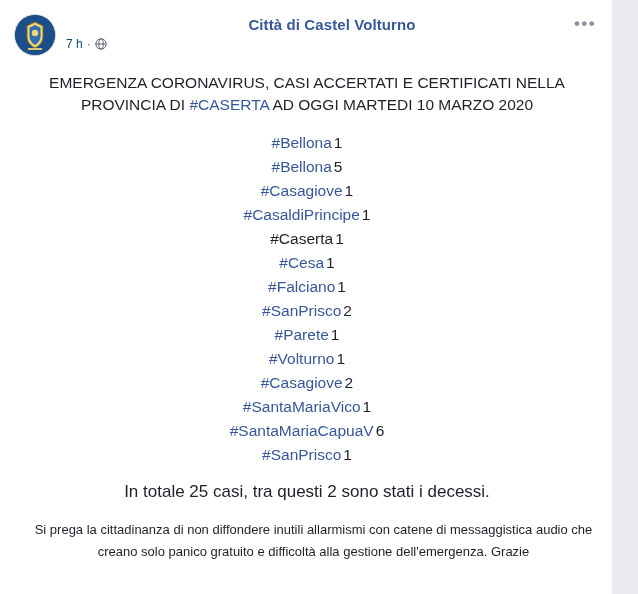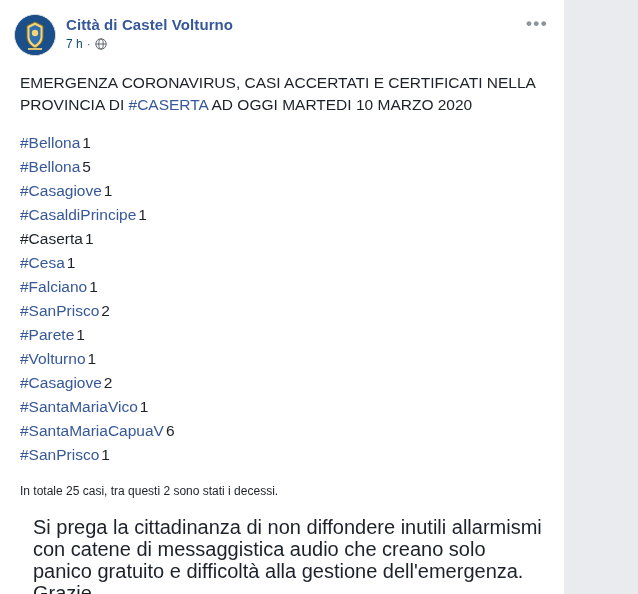--- a/index.html
+++ b/index.html
@@ -10,24 +10,25 @@
     width: 638px;
     height: 594px;
     background: #e9ebee;
     font-family: "Liberation Sans", sans-serif;
     overflow: hidden;
   }
   .post-card {
     position: absolute;
     left: 0;
     top: 0;
-    width: 564px;
+    width: 612px;
     height: 594px;
     background: #ffffff;
     box-sizing: border-box;
+    text-align: center;
   }
   .post-header {
     display: flex;
     align-items: flex-start;
     padding: 14px 14px 0 14px;
     position: relative;
   }
   .avatar {
     width: 42px;
     height: 42px;
@@ -114,27 +115,27 @@
   }
   .city-count {
     color: #1d2129;
     margin-left: 2px;
   }
   .plain-tag {
     color: #1d2129;
   }
   .total-line {
     margin-top: 14px;
-    font-size: 12px;
+    font-size: 17px;
     color: #1d2129;
     line-height: 21px;
   }
   .closing {
     margin-top: 14px;
-    font-size: 20px;
+    font-size: 13px;
     color: #1d2129;
     line-height: 22px;
     max-width: 600px;
     margin-left: 13px;
   }
 </style>
 </head>
 <body>
 
 <div class="post-card">

